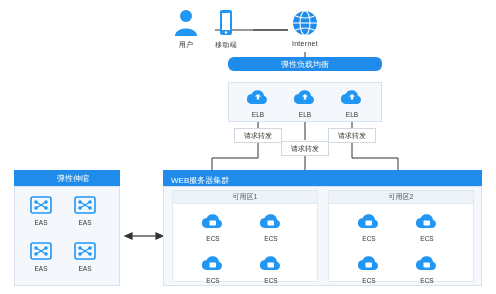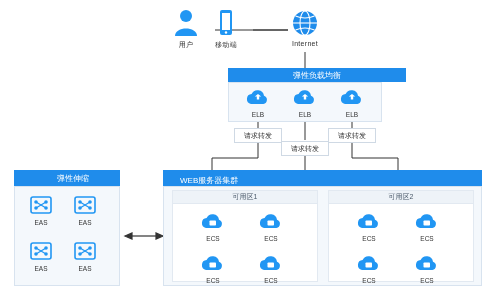--- a/index.html
+++ b/index.html
@@ -103,21 +103,21 @@
           <ellipse cx="14" cy="15" rx="5" ry="12"></ellipse>
           <line x1="2" y1="15" x2="26" y2="15"></line>
           <path d="M4.5 8 Q14 12 23.5 8"></path>
           <path d="M4.5 22 Q14 18 23.5 22"></path>
         </g>
       </svg>
     </div>
     <div class="cap">Internet</div>
   </div>
 
-  <div class="grouphdr" style="left:228px;top:68px;width:178px;height:14px;">
+  <div class="grouphdr" style="left:228px;top:57px;width:154px;height:14px;border-radius:6px;">
     <span>弹性负载均衡</span>
   </div>
   <div class="groupbox" style="left:228px;top:82px;width:154px;height:40px;">
   </div>
 
   <div class="cell" style="left:239px;top:84px;">
     <div class="ic">
       <svg width="26" height="20" viewBox="0 0 26 20">
         <path d="M6 17 a5 5 0 0 1 0.6 -9.9 a6.5 6.5 0 0 1 12.4 1.6 a4.3 4.3 0 0 1 -0.6 8.3 Z" fill="#2196f3"></path>
         <path d="M13 7 l3.2 2.6 h-2v3h-2.4v-3h-2z" fill="#ffffff"></path>
@@ -204,21 +204,21 @@
           <circle cx="18" cy="8" r="1.8" fill="#2196f3"></circle>
         <circle cx="8" cy="14" r="1.8" fill="#2196f3"></circle>
           <circle cx="18" cy="14" r="1.8" fill="#2196f3"></circle>
         <line x1="8" y1="8" x2="18" y2="14" stroke="#2196f3" stroke-width="1.2"></line>
         <line x1="18" y1="8" x2="8" y2="14" stroke="#2196f3" stroke-width="1.2"></line>
       </svg>
     </div>
     <div class="lb">EAS</div>
   </div>
 
-  <div class="grouphdr" style="left:163px;top:170px;width:319px;height:21px;justify-content:flex-start;padding-left:17px;">
+  <div class="grouphdr" style="left:163px;top:170px;width:319px;height:21px;justify-content:flex-start;padding-left:8px;">
     <span>WEB服务器集群</span>
   </div>
   <div class="groupbox" style="left:163px;top:186px;width:319px;height:100px;">
   </div>
 
   <div class="subbox" style="left:172px;top:190px;width:146px;height:92px;"></div>
   <div class="subhdr" style="left:172px;top:190px;width:146px;height:14px;">
     <span>可用区1</span>
   </div>
 

